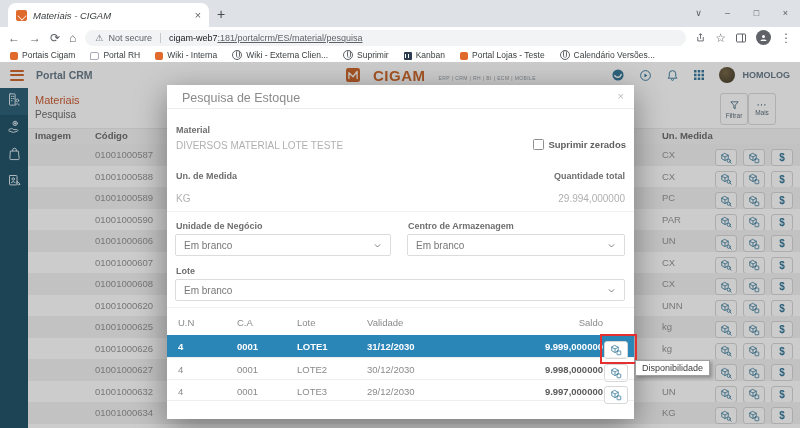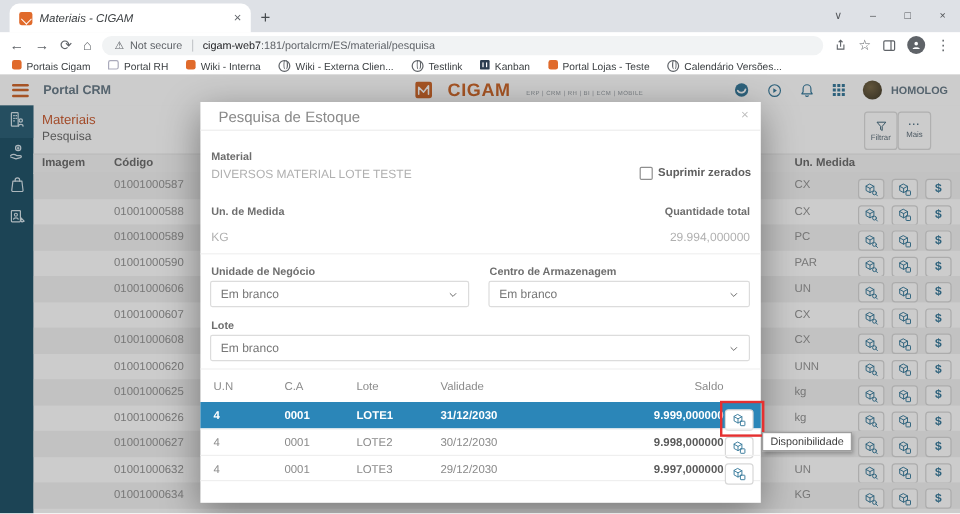--- a/index.html
+++ b/index.html
@@ -15,25 +15,25 @@
   .tab-close{color:#5f6368;font-size:11px;margin-left:6px;}
   .newtab{color:#474b4f;font-size:14px;margin:0 0 5px 8px;}
   .win-controls{margin-left:auto;display:flex;align-items:center;height:27px;}
   .wc{width:29px;text-align:center;color:#55585c;font-size:9px;line-height:27px;}
   .toolbar{position:absolute;top:27px;left:0;right:0;height:21px;background:#fff;display:flex;align-items:center;padding:0 8px;gap:9px;}
   .nav-ico{color:#5f6368;font-size:12px;line-height:1;}
   .addressbar{flex:1;height:16px;background:#f1f3f4;border-radius:9px;display:flex;align-items:center;padding:0 10px;font-size:9px;color:#5f6368;gap:5px;}
   .warn-ico{font-size:9px;color:#5f6368;}
   .ab-sep{width:1px;height:10px;background:#c6c9cc;margin:0 3px;}
   .url-host{color:#202124;}
-  .url-rest{color:#5f6368;}
+  .url-rest{color:#5f6368;text-decoration:underline;}
   .tb-ico{color:#5f6368;display:flex;align-items:center;}
   .tb-avatar{width:15px;height:15px;border-radius:50%;background:#5f6368;display:flex;align-items:center;justify-content:center;}
   .bookmarks{position:absolute;top:48px;left:0;right:0;height:14px;background:#fff;display:flex;align-items:center;padding:0 10px;gap:15px;font-size:8.5px;color:#3c4043;border-bottom:1px solid #e8e8e8;white-space:nowrap;}
-  .bm{display:flex;align-items:flex-start;gap:4px;}
+  .bm{display:flex;align-items:flex-end;gap:4px;}
   .bm-ico{width:8px;height:8px;flex:0 0 auto;}
   .bm-ico.cigam{background:#e06a2b;border-radius:2px;}
   .bm-ico.chat{background:#fff;border:1px solid #aab;border-radius:2px 2px 2px 0;width:7px;height:6px;}
   .bm-ico.globe{border:1px solid #5f6368;border-radius:50%;position:relative;}
   .bm-ico.globe:after{content:"";position:absolute;left:2.5px;top:-1px;width:2px;height:8px;border-left:1px solid #5f6368;border-right:1px solid #5f6368;border-radius:50%;}
   .bm-ico.kanban{background:#2d3e50;border-radius:1px;position:relative;}
   .bm-ico.kanban:after{content:"";position:absolute;left:1.5px;top:1.5px;width:2px;height:4px;border-left:1.5px solid #fff;border-right:1.5px solid #fff;}
 
   
   .app{position:absolute;top:62px;left:0;width:800px;height:366px;background:#fafafa;}
@@ -184,21 +184,21 @@
       <span class="bm">
         <span class="bm-ico cigam"></span>
         <span>Wiki - Interna</span>
       </span>
       <span class="bm">
         <span class="bm-ico globe"></span>
         <span>Wiki - Externa Clien...</span>
       </span>
       <span class="bm">
         <span class="bm-ico globe"></span>
-        <span>Testlink</span>
+        <span>Suprimir</span>
       </span>
       <span class="bm">
         <span class="bm-ico kanban"></span>
         <span>Kanban</span>
       </span>
       <span class="bm">
         <span class="bm-ico cigam"></span>
         <span>Portal Lojas - Teste</span>
       </span>
       <span class="bm">

